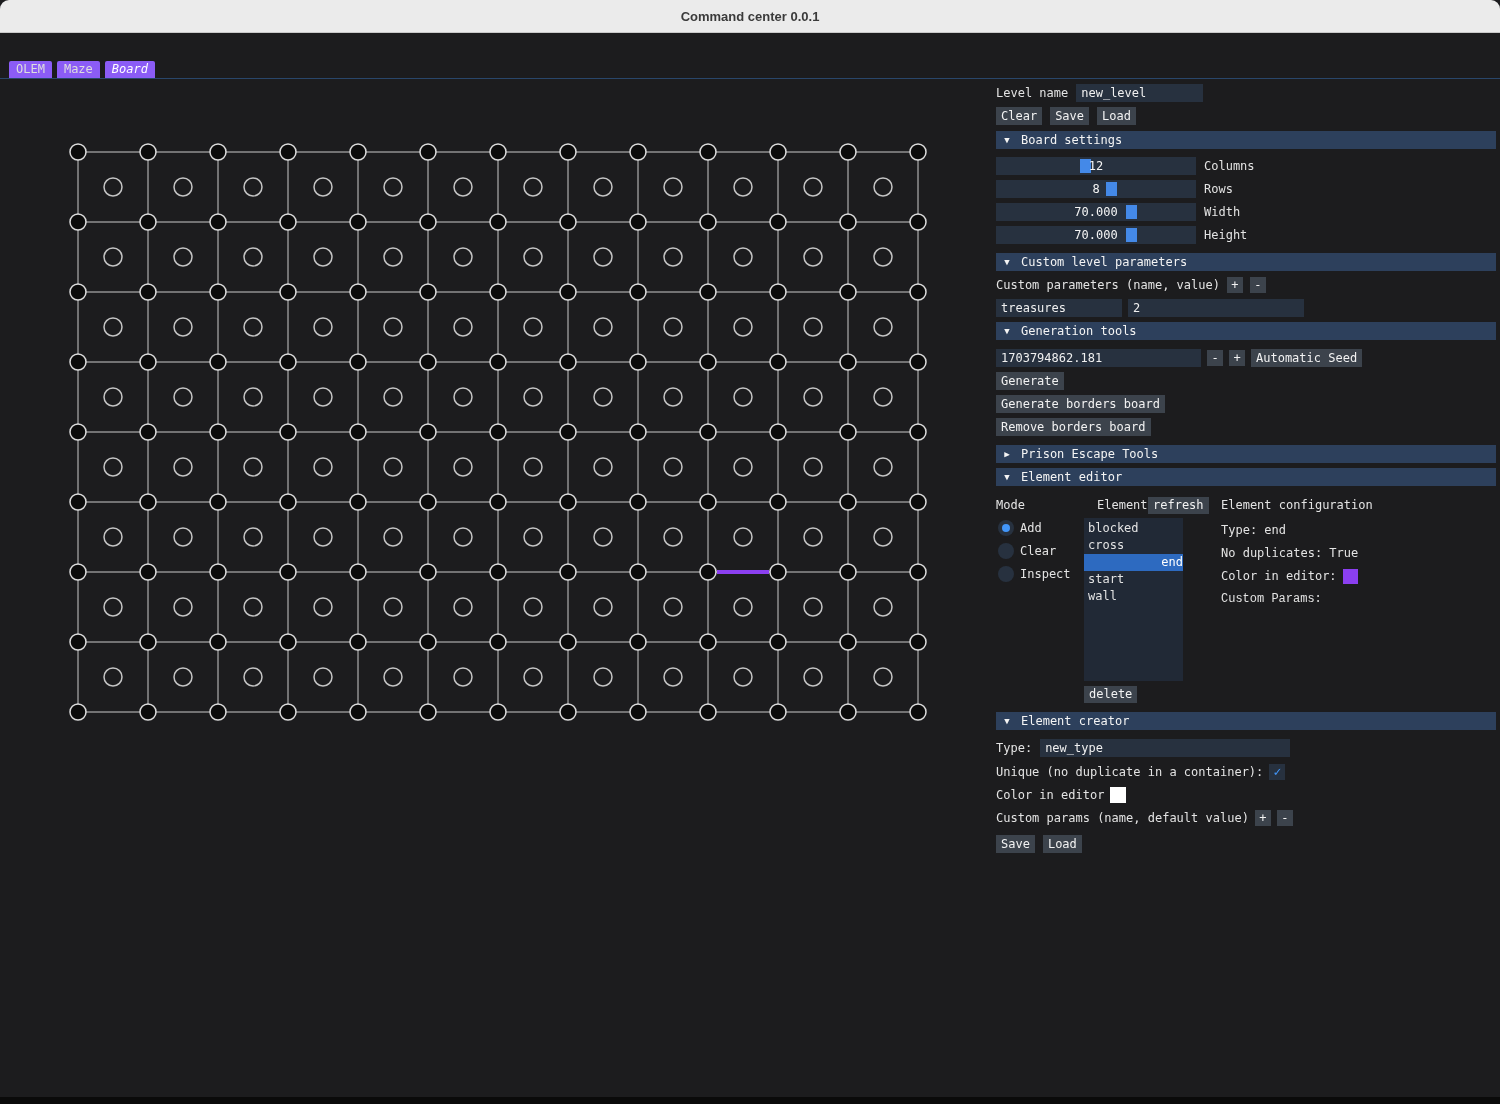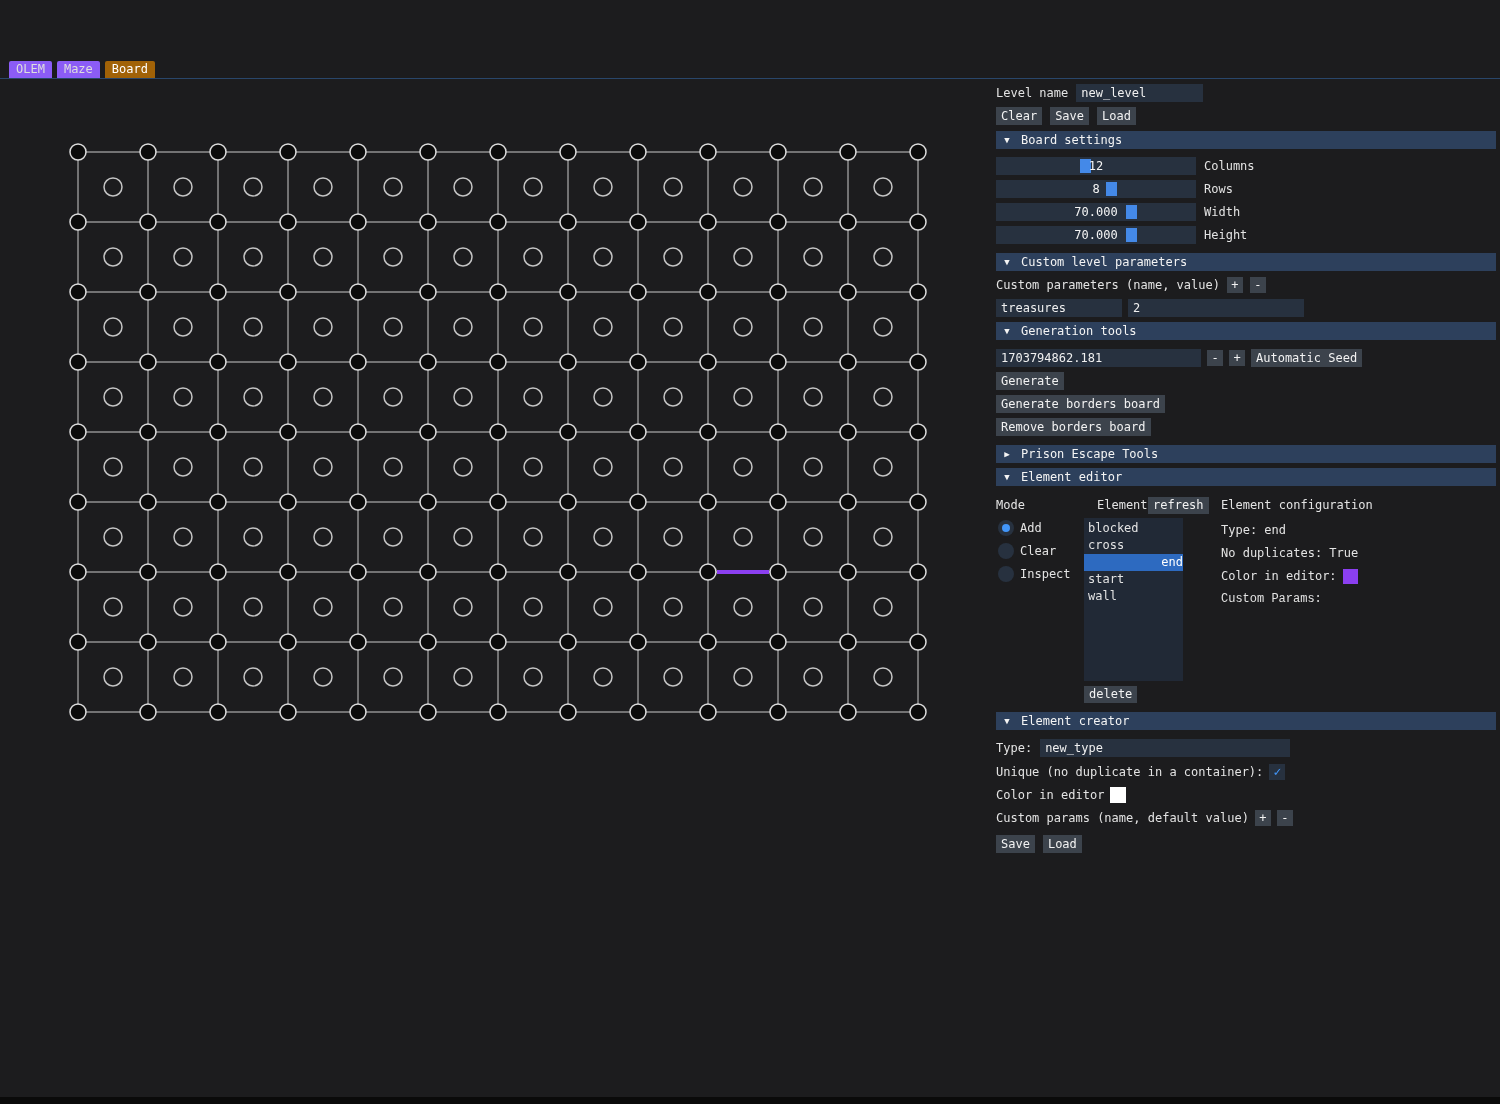--- a/index.html
+++ b/index.html
@@ -19,21 +19,21 @@
   }
   .tabbar {
     position:absolute; top:61px; left:0; right:0; height:18px;
     padding-left:9px; display:flex; gap:5px; align-items:flex-end;
     border-bottom:1px solid rgba(66,150,250,0.35);
   }
   .tab {
     height:17px; line-height:17px; padding:0 7px;
     background:#8b5cf6; color:#dedede; border-radius:2px 2px 0 0; cursor:default;
   }
-  .tab.active { background:#a16207; color:#ffffff; }
+  .tab.active { background:#8b5cf6; color:#ffffff;font-style:italic; }
   #board-svg { position:absolute; left:0; top:0; z-index:1; }
   .bottom-edge { position:absolute; left:0; right:0; bottom:0; height:7px; background:#0a0a0a; }
 
   .panel { position:absolute; left:996px; top:84px; right:4px; bottom:7px; z-index:2; }
   .row { position:absolute; left:0; display:flex; align-items:center; gap:8px; height:18px; white-space:nowrap; }
   .lbl { white-space:nowrap; }
   .field {
     background:#27313f; height:18px; line-height:18px; padding:0 5px;
     color:#f0f0f0; overflow:hidden; white-space:nowrap;
   }
@@ -57,20 +57,23 @@
   .swatch { width:15px; height:15px; flex:0 0 auto; }
   .listbox { position:absolute; background:#212936; padding-top:2px; }
   .li { height:17px; line-height:17px; padding-left:4px; cursor:default; }
   .li.sel { background:#2d6ac0; color:#ffffff;text-align:right; }
 </style>
 </head>
 <body>
 
 <div class="app">
 
+  <div class="titlebar">
+    <span>Command center 0.0.1</span>
+  </div>
 
   <div class="tabbar">
     <div class="tab">OLEM</div>
     <div class="tab">Maze</div>
     <div class="tab active">Board</div>
   </div>
 
   <svg id="board-svg" width="1500" height="1104">
       <line x1="78" y1="152" x2="78" y2="712" stroke="#c9c9c9" stroke-width="1"></line>
       <line x1="148" y1="152" x2="148" y2="712" stroke="#c9c9c9" stroke-width="1"></line>

